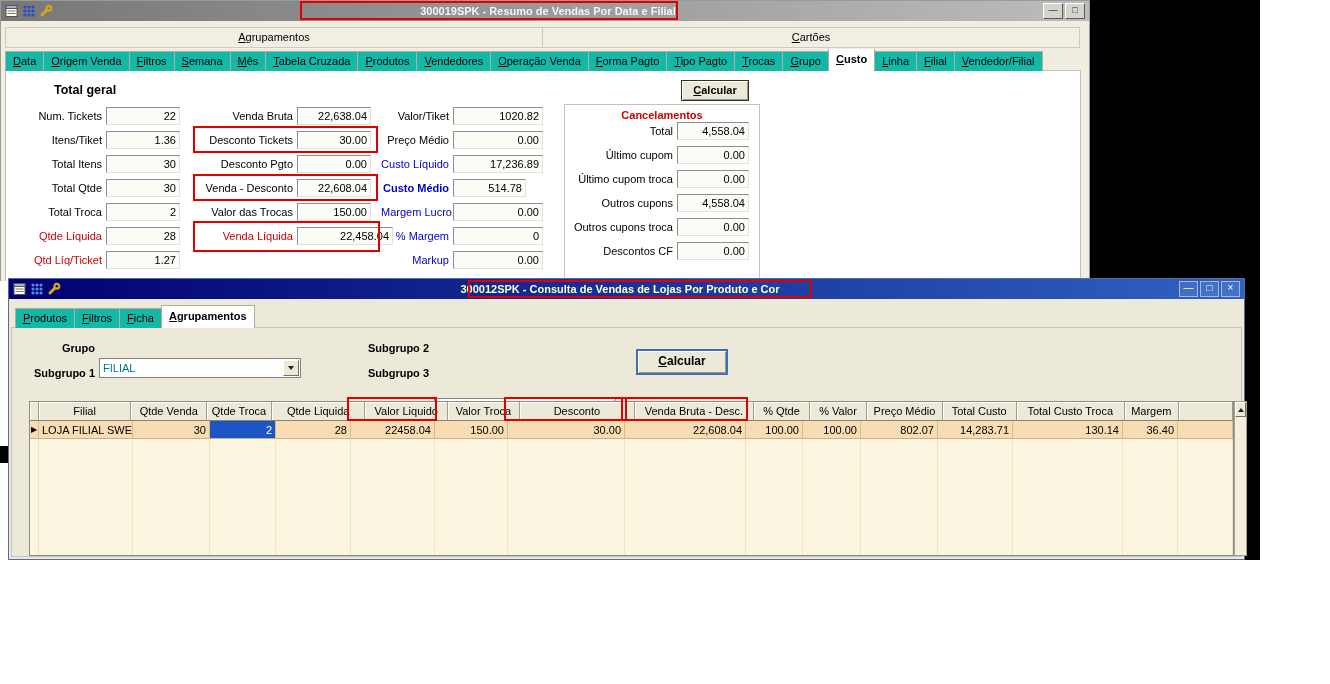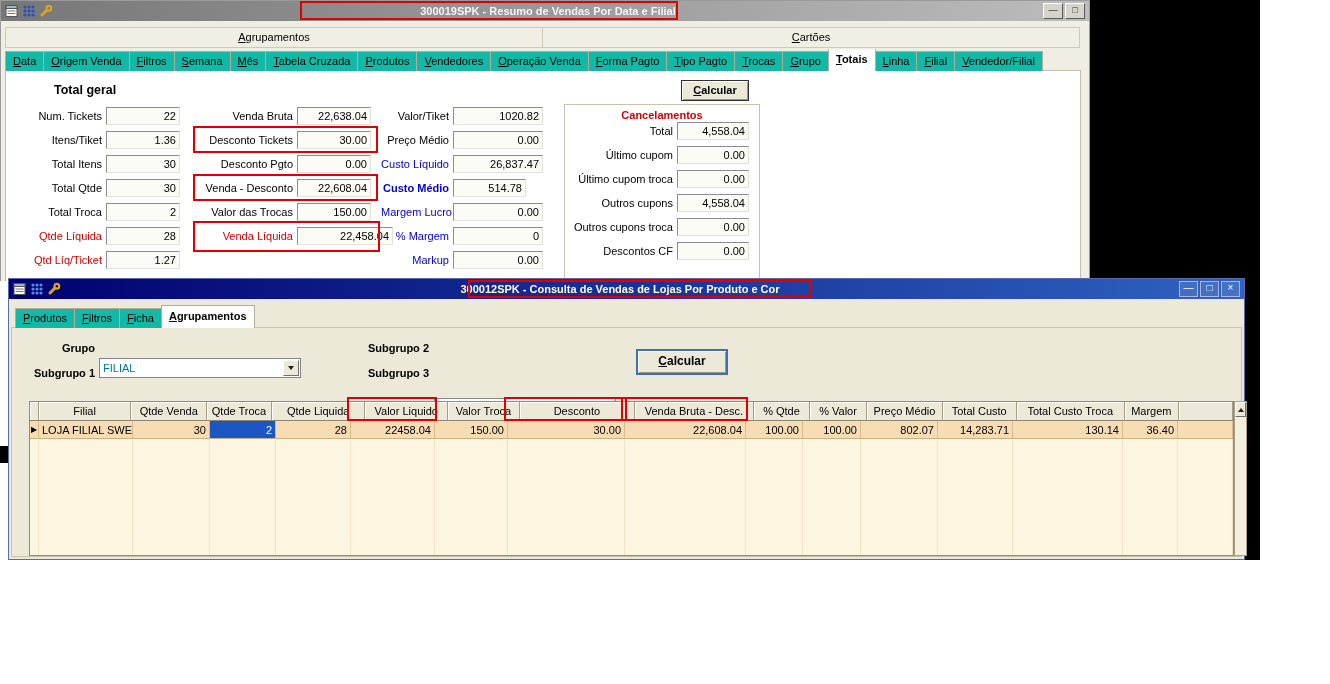--- a/index.html
+++ b/index.html
@@ -144,21 +144,21 @@
         <div class="tab">Semana</div>
         <div class="tab">Mês</div>
         <div class="tab">Tabela Cruzada</div>
         <div class="tab">Produtos</div>
         <div class="tab">Vendedores</div>
         <div class="tab">Operação Venda</div>
         <div class="tab">Forma Pagto</div>
         <div class="tab">Tipo Pagto</div>
         <div class="tab">Trocas</div>
         <div class="tab">Grupo</div>
-        <div class="tab active">Totais</div>
+        <div class="tab active">Custo</div>
         <div class="tab">Linha</div>
         <div class="tab">Filial</div>
         <div class="tab">Vendedor/Filial</div>
       </div>
 
     <div class="abs pane1" style="left:4px;top:69px;right:8px;bottom:0;"></div>
 
     <div class="abs heading1" style="left:53px;top:82px;">Total geral</div>
 
     <div class="abs btn btn1" style="left:680px;top:79px;width:68px;height:21px;">Calcular</div>
@@ -223,21 +223,21 @@
         <div class="frow">
           <div class="flabel" style="width: 72px;">Valor/Tiket</div>
           <div class="fbox" style="width: 90px;">1020.82</div>
         </div>
         <div class="frow">
           <div class="flabel" style="width: 72px;">Preço Médio</div>
           <div class="fbox" style="width: 90px;">0.00</div>
         </div>
         <div class="frow">
           <div class="flabel blue" style="width: 72px;">Custo Líquido</div>
-          <div class="fbox" style="width: 90px;">26,837.47</div>
+          <div class="fbox" style="width: 90px;">17,236.89</div>
         </div>
         <div class="frow">
           <div class="flabel blue" style="width: 72px; font-weight: bold;">Custo Médio</div>
           <div class="fbox" style="width: 73px;">514.78</div>
         </div>
         <div class="frow">
           <div class="flabel blue" style="width: 72px;">Margem Lucro</div>
           <div class="fbox" style="width: 90px;">0.00</div>
         </div>
         <div class="frow">

